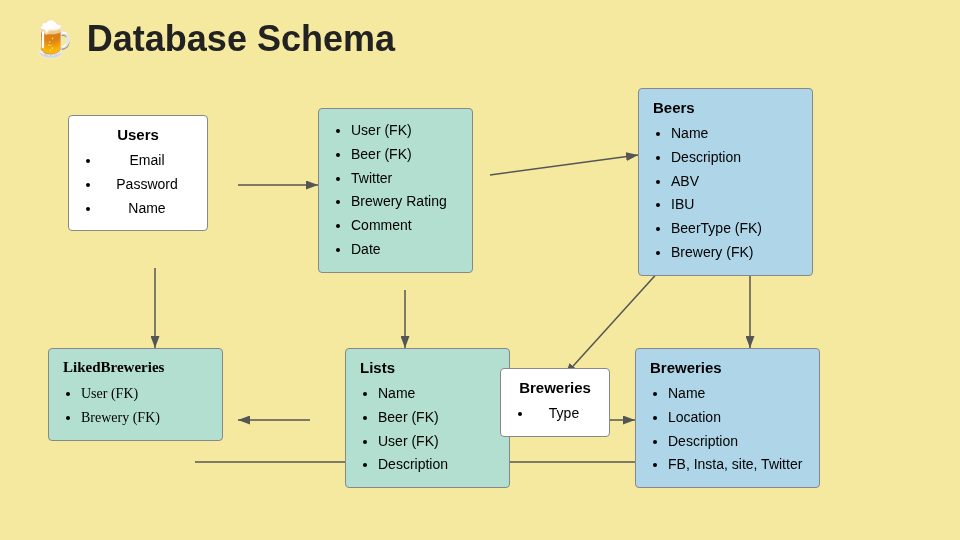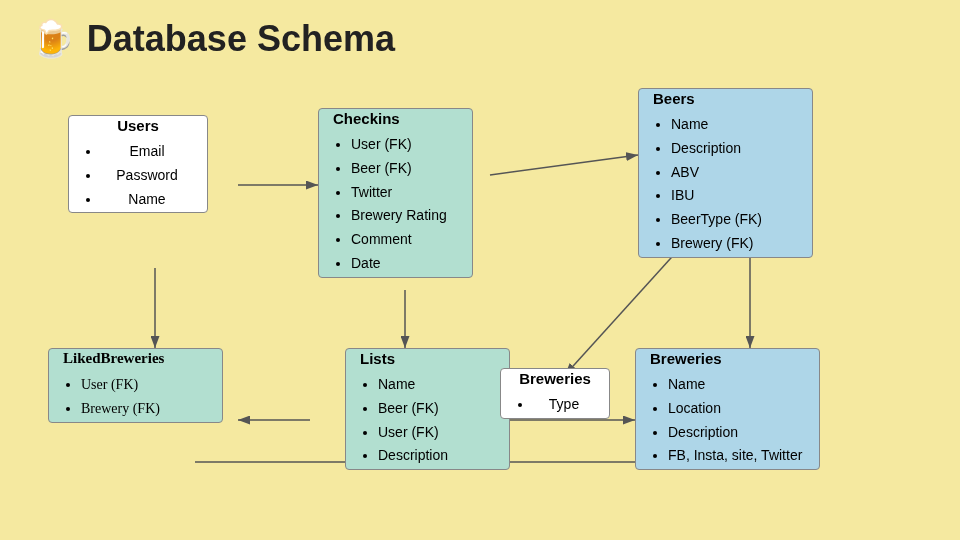--- a/index.html
+++ b/index.html
@@ -21,21 +21,21 @@
       color: #222;
       display: flex;
       align-items: center;
       gap: 12px;
     }
 
     .entity-box {
       position: absolute;
       border: 1.5px solid #888;
       border-radius: 4px;
-      padding: 1px 14px;
+      padding: 10px 14px;
       font-size: 14px;
     }
 
     .entity-box.white {
       background: #fff;
       text-align: center;
     }
 
     .entity-box.light-blue {
       background: #aed6e8;
@@ -115,21 +115,20 @@
 <div class="entity-box white" style="left:68px; top:115px; min-width:140px;">
   <div class="entity-title">Users</div>
   <ul>
     <li>Email</li>
     <li>Password</li>
     <li>Name</li>
   </ul>
 </div>
 
 <div class="entity-box light-teal" style="left:318px; top:108px; min-width:155px;">
-  <div class="entity-title">Checkins</div>
   <ul>
     <li>User (FK)</li>
     <li>Beer (FK)</li>
     <li>Twitter</li>
     <li>Brewery Rating</li>
     <li>Comment</li>
     <li>Date</li>
   </ul>
 </div>
 

